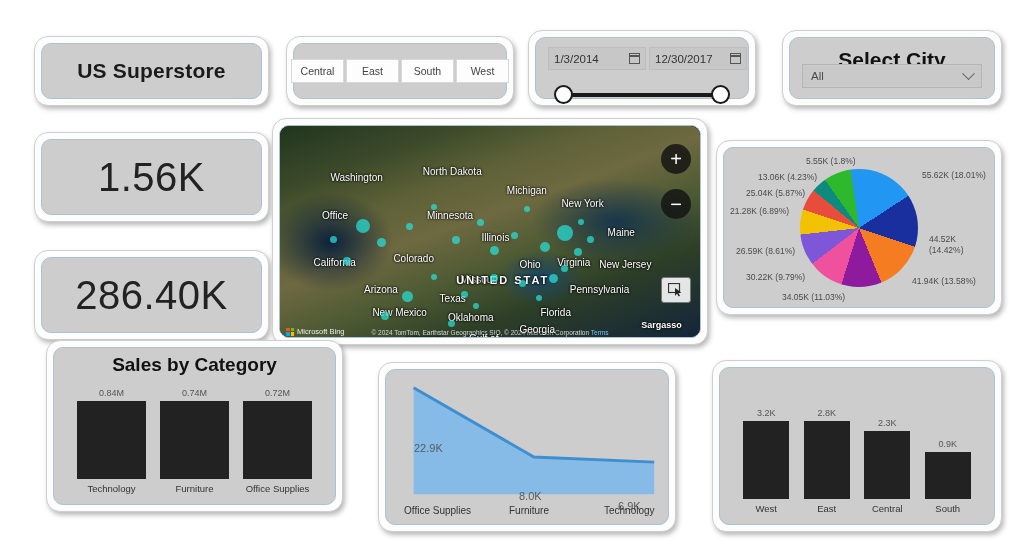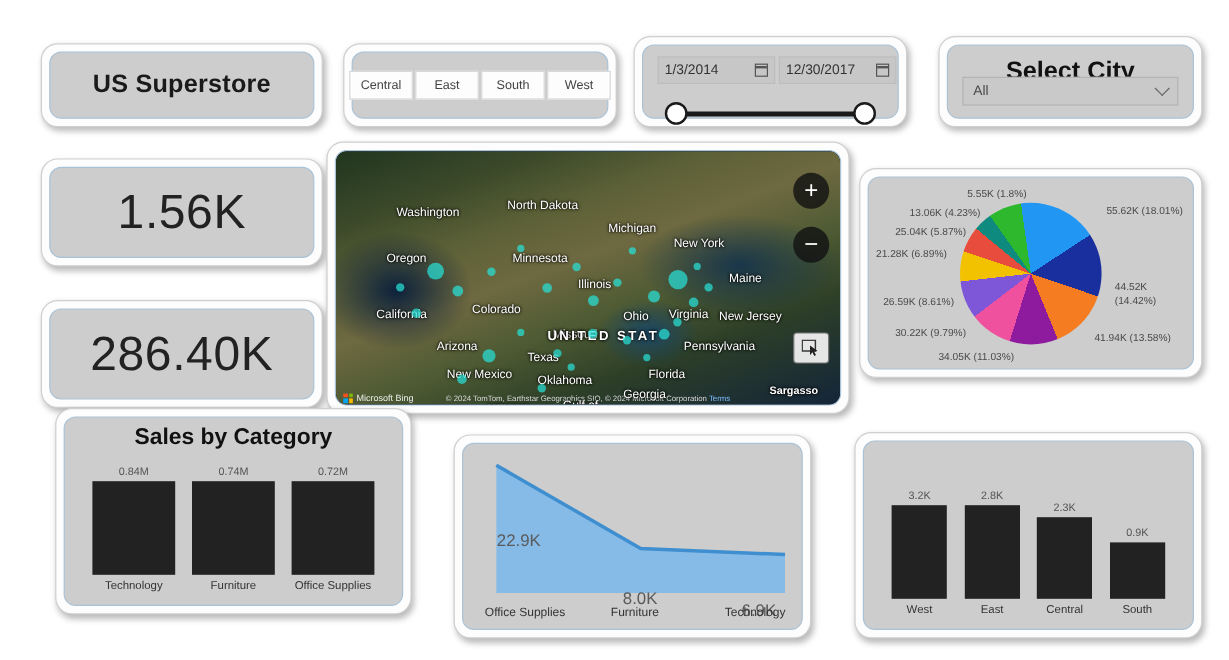--- a/index.html
+++ b/index.html
@@ -99,21 +99,21 @@
   
   .chart-title{position:absolute;top:6px;left:0;right:0;text-align:center;font-size:19px;font-weight:bold;color:#111;}
   .bars{position:absolute;left:16px;right:16px;bottom:10px;top:40px;display:flex;align-items:flex-end;justify-content:space-around;}
   .barcol{display:flex;flex-direction:column;align-items:center;height:100%;justify-content:flex-end;}
   .barval{font-size:9px;color:#555;margin-bottom:3px;}
   .bar{background:#222;width:100%;}
   .barlab{font-size:9.5px;color:#333;margin-top:4px;}
 
   
   .area-svg{position:absolute;inset:0;}
-  .alabel{position:absolute;font-size:14px;color:#5a5a5a;text-align:right;}
+  .alabel{position:absolute;font-size:11px;color:#5a5a5a;text-align:right;}
   .axlabel{position:absolute;bottom:8px;font-size:10px;color:#333;}
 </style>
 </head>
 <body>
 
 <div class="card" style="left:34px;top:36px;width:235px;height:70px;">
   <div class="inner">
     <span class="title-txt">US Superstore</span>
   </div>
 </div>
@@ -195,21 +195,21 @@
               <i style="background:#ffb900;display:block;"></i>
           </span>
           <span>Microsoft Bing</span>
         </div>
         <div class="attrib">
           <span>© 2024 TomTom, Earthstar Geographics SIO, © 2024 Microsoft Corporation</span>
           <span class="terms">Terms</span>
         </div>
       </div>
     <div class="mstate" style="left: 12%; top: 22%;">Washington</div>
-        <div class="mstate" style="left: 10%; top: 40%;">Oregon</div>
+        <div class="mstate" style="left: 10%; top: 40%;">Office</div>
         <div class="mstate" style="left: 8%; top: 62%;">California</div>
         <div class="mstate" style="left: 34%; top: 19%;">North Dakota</div>
         <div class="mstate" style="left: 35%; top: 40%;">Minnesota</div>
         <div class="mstate" style="left: 54%; top: 28%;">Michigan</div>
         <div class="mstate" style="left: 67%; top: 34%;">New York</div>
         <div class="mstate" style="left: 78%; top: 48%;">Maine</div>
         <div class="mstate" style="left: 48%; top: 50%;">Illinois</div>
         <div class="mstate" style="left: 27%; top: 60%;">Colorado</div>
         <div class="mstate" style="left: 57%; top: 63%;">Ohio</div>
         <div class="mstate" style="left: 66%; top: 62%;">Virginia</div>

